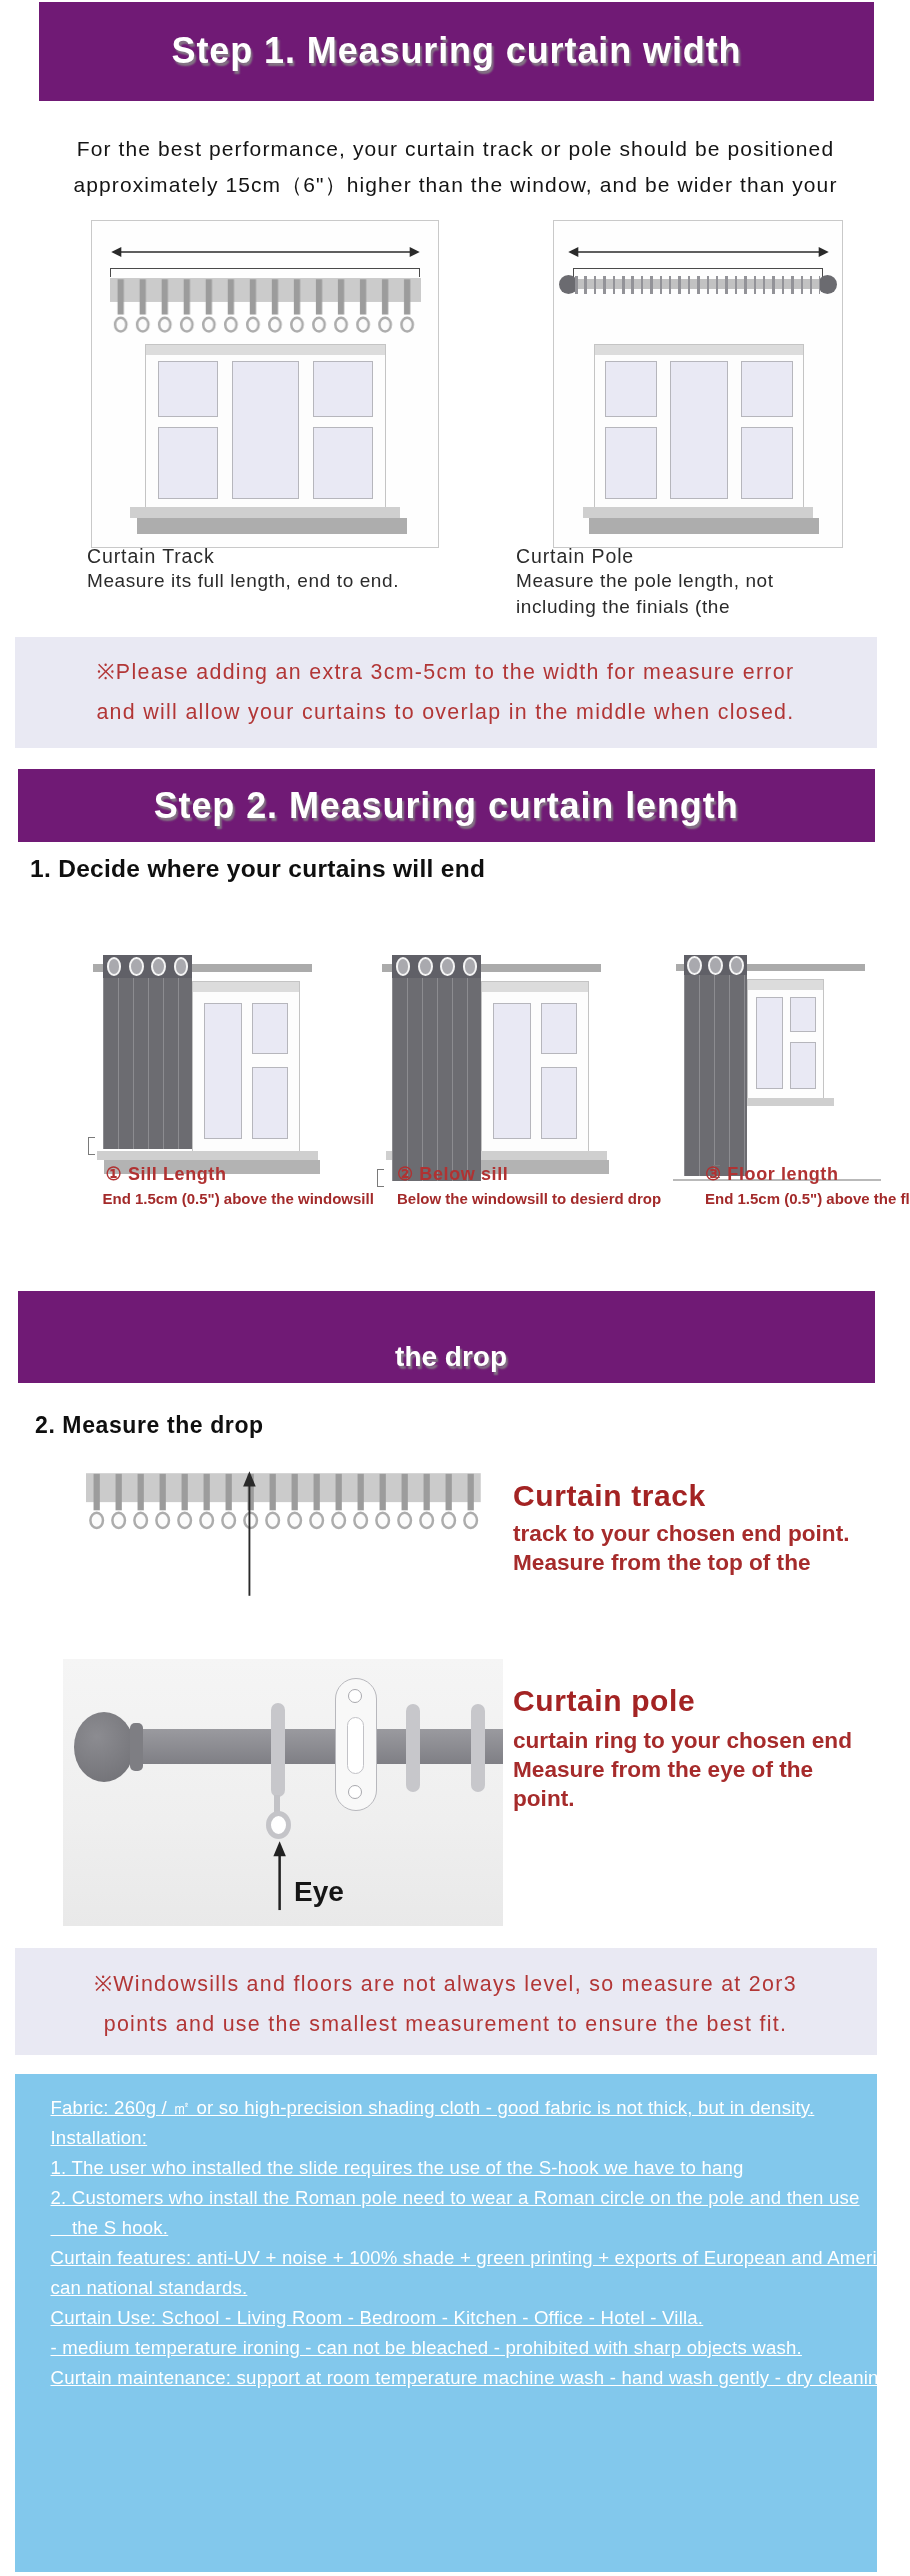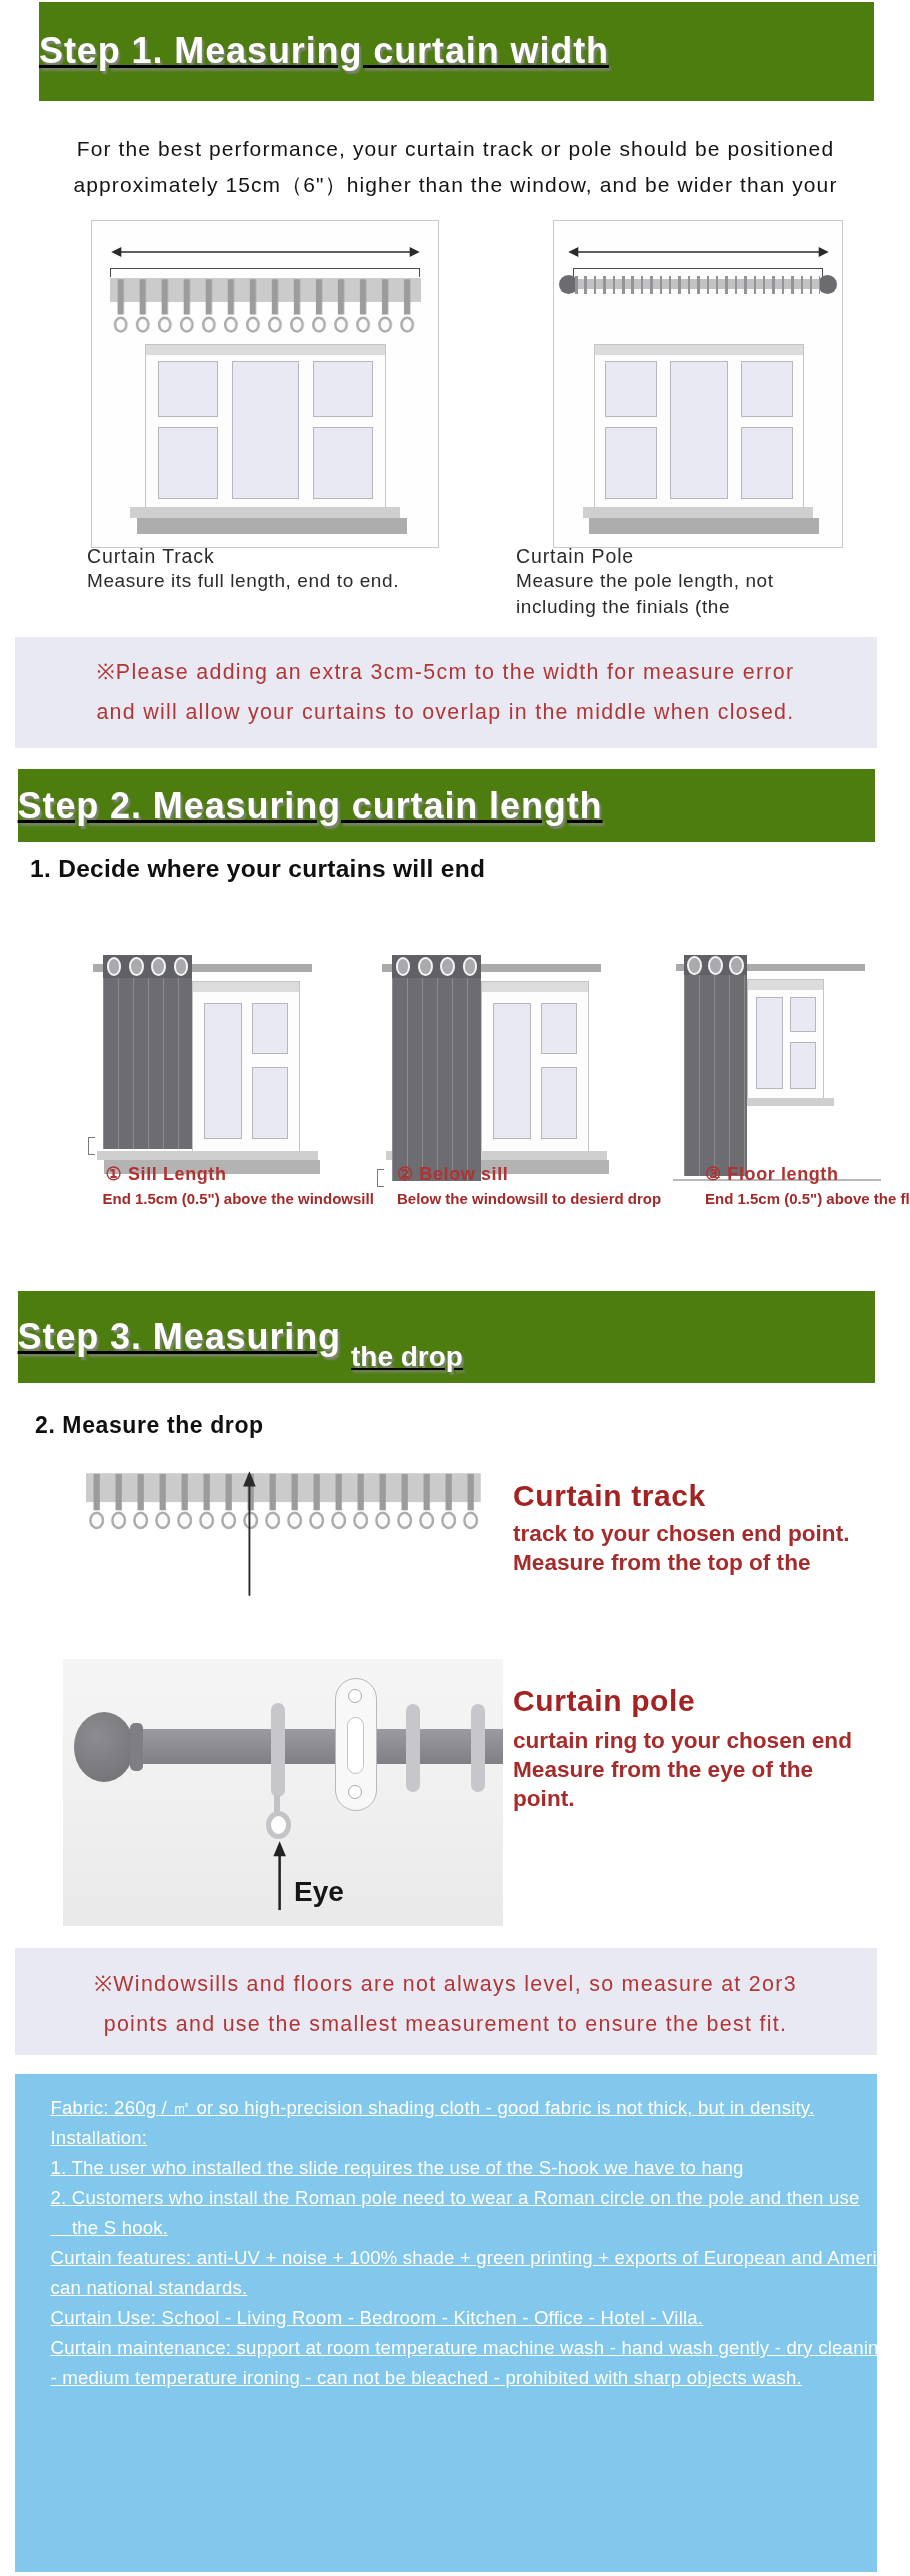--- a/index.html
+++ b/index.html
@@ -1,21 +1,21 @@
 <!DOCTYPE html>
 <html style="font-size:10px"><head>
 <meta charset="utf-8">
 <style>
   html,body{margin:0;padding:0;background:#fff;}
   .canvas{position:relative;width:910px;height:2576px;background:#fff;overflow:hidden;
           font-family:"Liberation Sans",sans-serif;}
   .abs{position:absolute;}
 
   
-  .banner{position:absolute;background:#4d7c0f;display:flex;align-items:center;text-decoration:underline;}
+  .banner{position:absolute;background:#701a75;display:flex;align-items:center;justify-content:center;}
   .banner .t{color:#fff;font-weight:bold;font-size:36px;letter-spacing:0.9px;
              text-shadow:1.9px 2.5px 1.9px rgba(135,135,135,.85);white-space:nowrap;}
   .banner .t.sub{font-size:28px;margin-left:10px;letter-spacing:0;margin-top:40px;}
 
   
   .intro{position:absolute;left:34px;top:131px;width:843px;text-align:center;
          font-size:21px;line-height:36px;letter-spacing:1.1px;color:#141414;white-space:nowrap;}
   .figlabel-title{font-size:19.5px;color:#2B2B2B;letter-spacing:0.9px;white-space:nowrap;}
   .figlabel-line{font-size:19px;color:#2B2B2B;letter-spacing:0.6px;line-height:26.4px;white-space:nowrap;}
   .note{position:absolute;left:14.5px;width:862px;background:#E9E9F3;text-align:center;}
@@ -233,21 +233,20 @@
         <span class="grommet"></span>
       </div>
     </div>
     <div class="floorline" style="left:0;top:224px;width:208px;"></div>
     <div class="c-bracket" style="left:40px;top:210px;height:11.3px;"></div>
     <div class="opt-title" style="left:32px;top:208px;">③ Floor length</div>
     <div class="opt-desc" style="left:32px;top:235px;">End 1.5cm (0.5") above the floor</div>
   </div>
 
   <div class="banner" style="left:17.6px;top:1291px;width:857px;height:92px;">
-    <span class="t">Step 3. Measuring</span>
     <span class="t sub">the drop</span>
   </div>
 
   <div class="h-black" style="left:35px;top:1412px;font-size:23px;letter-spacing:0.6px;">2. Measure the drop</div>
 
   <svg class="abs" style="left:86px;top:1470px;" width="440" height="129" viewBox="0 0 700 205">
     <defs>
       <pattern id="hkp2" x="0" y="0" width="35" height="205" patternUnits="userSpaceOnUse">
         <rect x="12" y="6" width="10" height="58" fill="#9C9C9C"></rect>
         <ellipse cx="17" cy="80" rx="10" ry="12" fill="#FCFCFC" stroke="#ACACAC" stroke-width="4"></ellipse>
@@ -303,19 +302,19 @@
   <div class="footer">
     <div>
         <div class="fline">Fabric: 260g / ㎡ or so high-precision shading cloth - good fabric is not thick, but in density.</div>
         <div class="fline">Installation:</div>
         <div class="fline">1. The user who installed the slide requires the use of the S-hook we have to hang</div>
         <div class="fline">2. Customers who install the Roman pole need to wear a Roman circle on the pole and then use</div>
         <div class="fline">&nbsp;&nbsp;&nbsp;&nbsp;the S hook.</div>
         <div class="fline">Curtain features: anti-UV + noise + 100% shade + green printing + exports of European and Ameri-</div>
         <div class="fline">can national standards.</div>
         <div class="fline">Curtain Use: School - Living Room - Bedroom - Kitchen - Office - Hotel - Villa.</div>
+        <div class="fline">- medium temperature ironing - can not be bleached - prohibited with sharp objects wash.</div>
         <div class="fline">Curtain maintenance: support at room temperature machine wash - hand wash gently - dry cleaning</div>
-        <div class="fline">- medium temperature ironing - can not be bleached - prohibited with sharp objects wash.</div>
       </div>
   </div>
 
 </div>
 
 
 </body></html>

